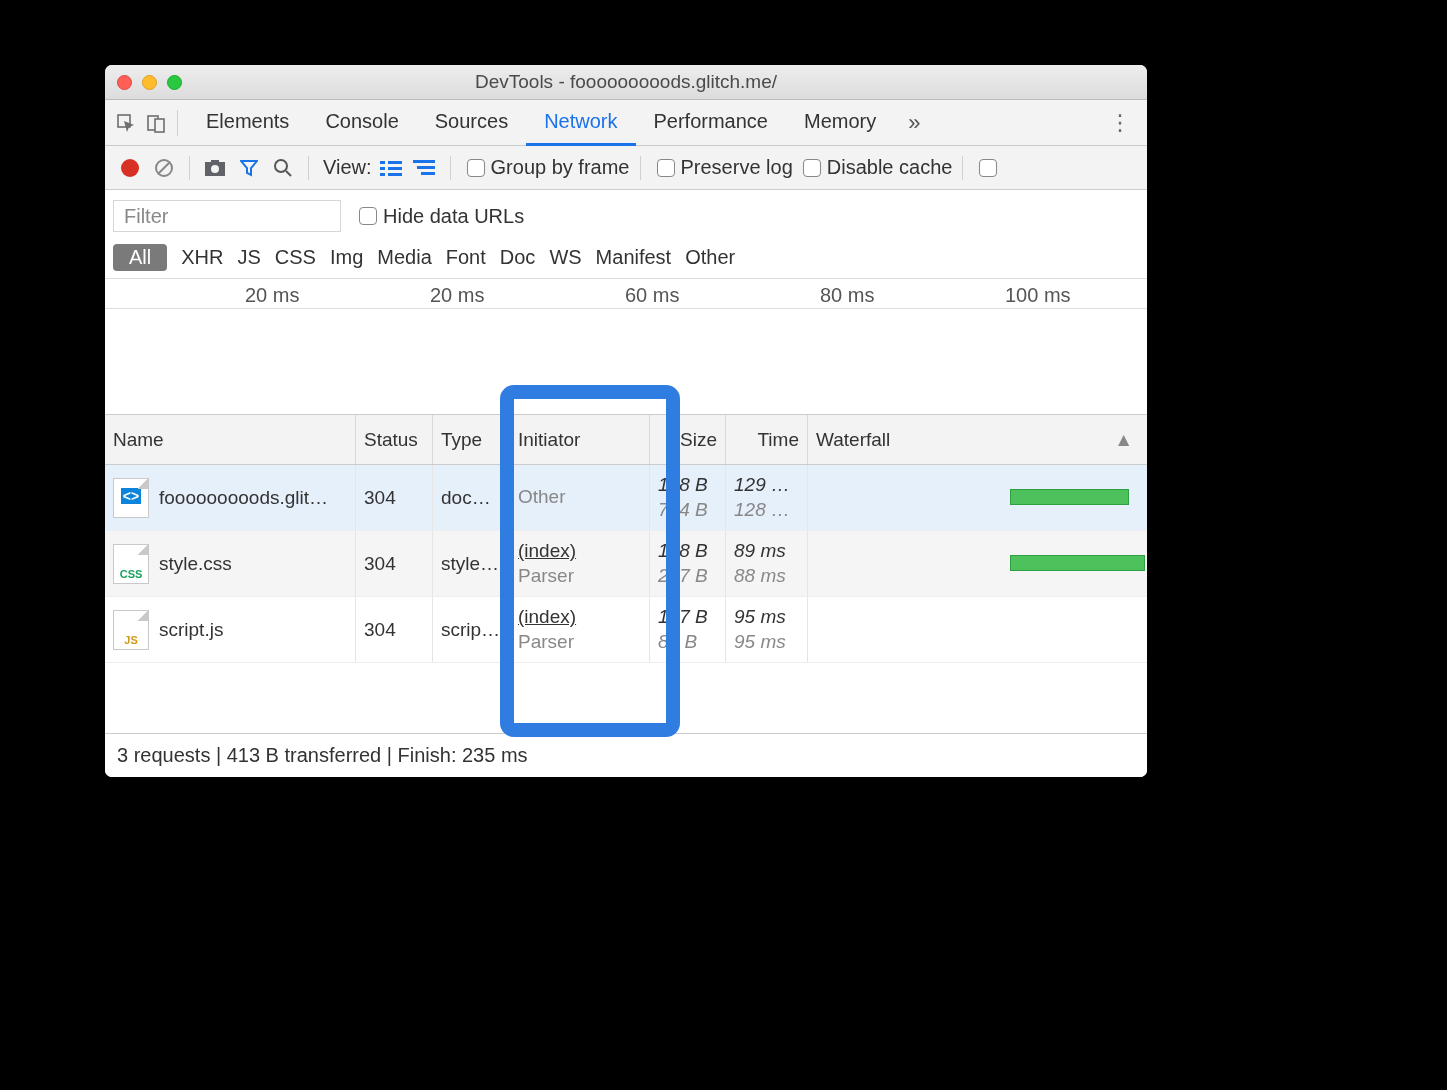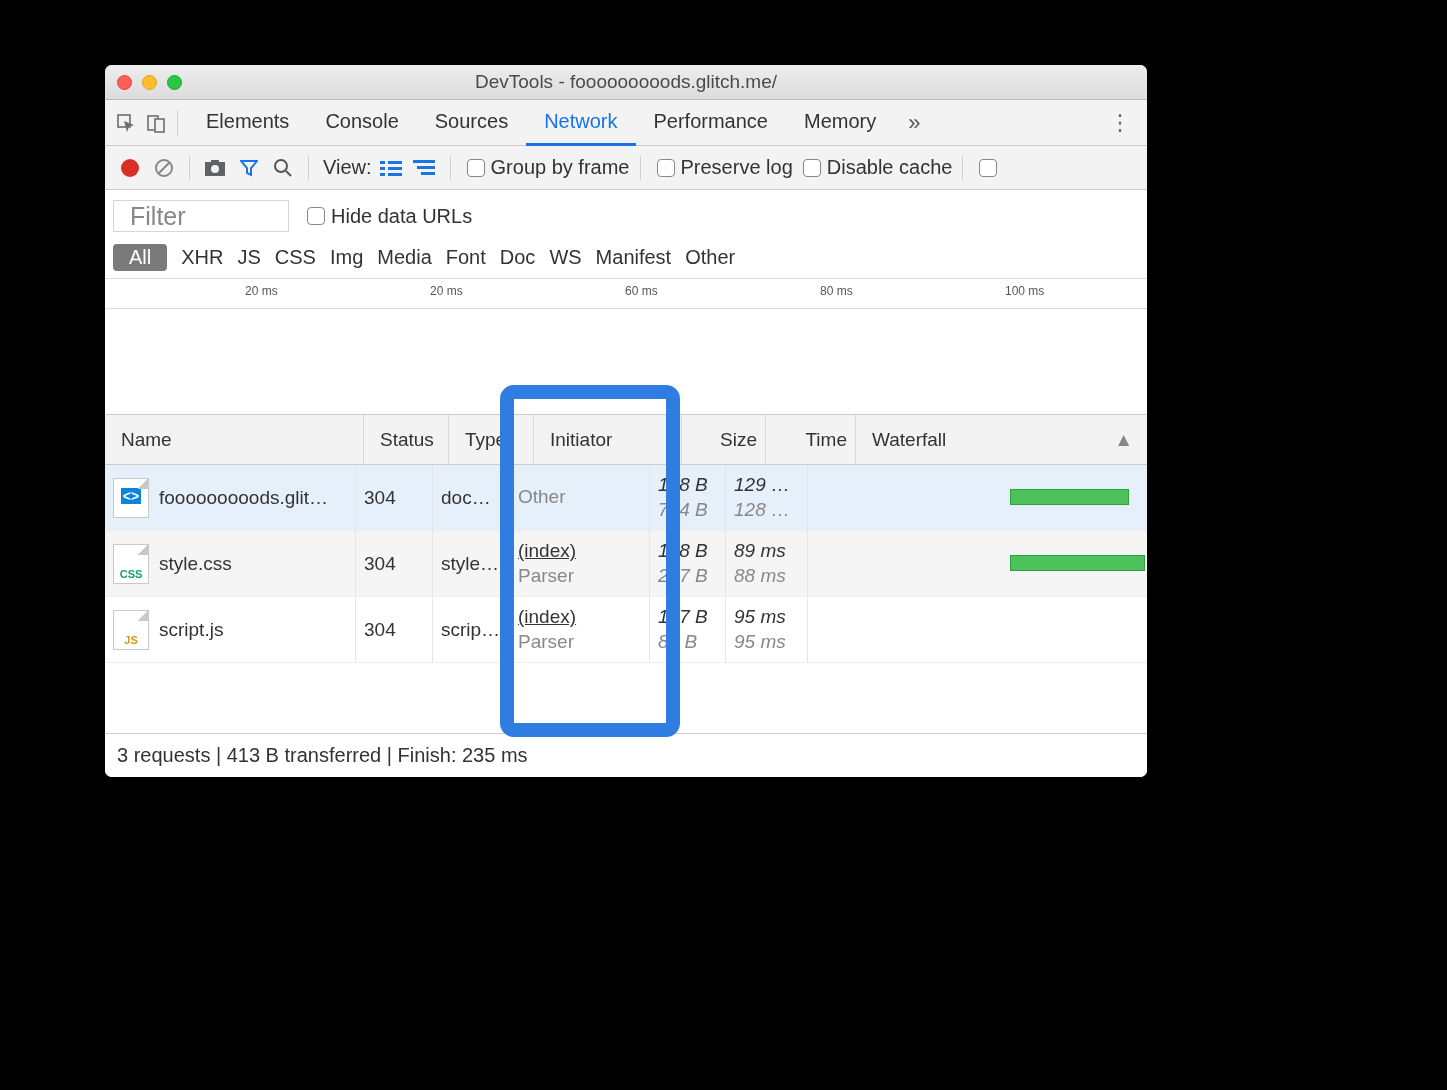--- a/index.html
+++ b/index.html
@@ -73,44 +73,44 @@
 .t-sep { width:1px; height:24px; background:#d0d0d0; margin:0 6px; }
 .chk { display:flex; align-items:center; gap:6px; margin-left:6px; }
 .chk-box { width:18px; height:18px; border:1.5px solid #888; border-radius:4px; background:#fff; }
 .filterbar {
   background:#fff;
   border-bottom:1px solid #ddd;
   padding:6px 8px 0 8px;
 }
 .filter-row1 { display:flex; align-items:center; gap:12px; height:40px; }
 .filter-input {
-  height:32px; width:176px; border:1px solid #d6d6d6; background:#fff;
-  padding:0 16px; color:#888; font-size:25px; display:flex; align-items:center;
+  height:32px; width:228px; border:1px solid #d6d6d6; background:#fff;
+  padding:0 10px; color:#888; font-size:20px; display:flex; align-items:center;
 }
 .type-row { display:flex; align-items:center; gap:14px; height:42px; font-size:20px; }
 .type-pill { background:#7a7a7a; color:#fff; border-radius:4px; padding:2px 16px; }
 .timeline {
   height:136px;
   border-bottom:1px solid #ccc;
   background:#fff;
   position:relative;
 }
-.tl-ruler { height:30px; border-bottom:1px solid #ddd; position:relative; font-size:12px; color:#555; }
+.tl-ruler { height:30px; border-bottom:1px solid #ddd; position:relative; font-size:20px; color:#555; }
 .tl-tick { position:absolute; top:5px; }
 .table-wrap { position:relative; }
 .thead {
   display:flex;
   height:50px;
   background:#f3f3f3;
   border-bottom:1px solid #ccc;
   align-items:center;
   font-size:19px;
   color:#333;
 }
-.th { padding:0 8px; border-right:1px solid #d9d9d9; height:100%; display:flex; align-items:center;margin-left:8px; }
+.th { padding:0 8px; border-right:1px solid #d9d9d9; height:100%; display:flex; align-items:center; }
 .th:last-child { border-right:none; flex:1; position:relative; }
 .sort-tri { position:absolute; right:14px; color:#888; }
 .col-name { width:251px; }
 .col-status { width:77px; }
 .col-type { width:77px; }
 .col-init { width:140px; }
 .col-size { width:76px; justify-content:flex-end; }
 .col-time { width:82px; justify-content:flex-end; }
 .col-wf { flex:1; position:relative;}
 .tbody { }

